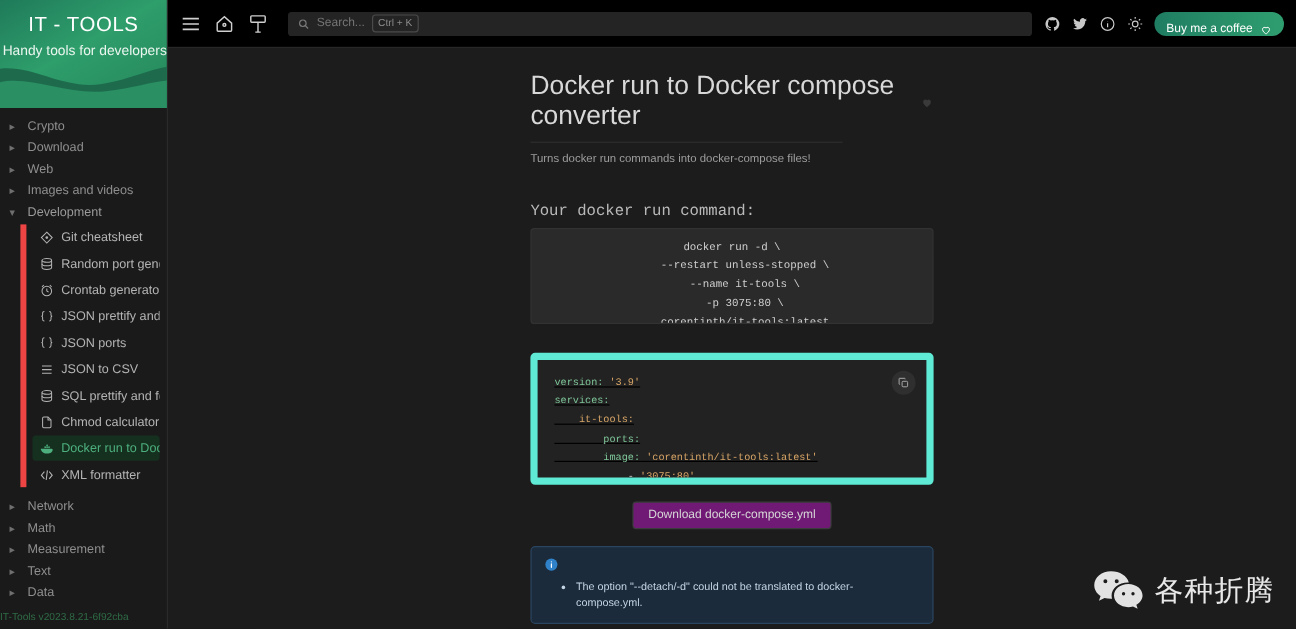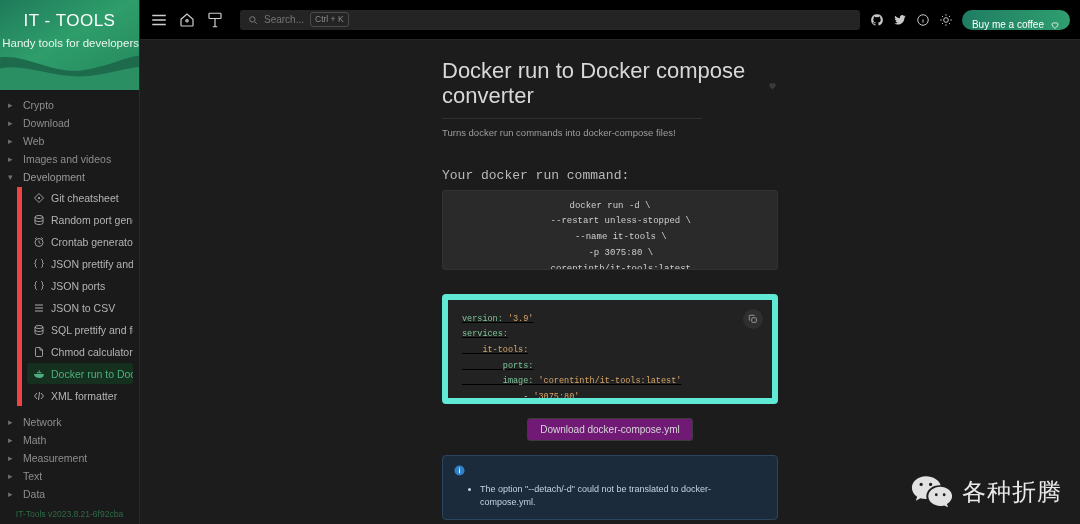--- a/index.html
+++ b/index.html
@@ -58,21 +58,21 @@
     display: flex; align-items: center; gap: 6px;
     height: 21px; margin: 1px 6px 1px 5px;
     padding-left: 6px; border-radius: 3px;
     color: #b4b4b4; font-size: 10.5px; cursor: pointer;
     white-space: nowrap; overflow: hidden;
   }
   .item.active { background: #16301f; color: #4caf7d; }
   .item .ico { width: 12px; height: 12px; flex: 0 0 12px; display: block; }
   .item .ico svg { display: block; width: 12px; height: 12px; }
   .footer-ver {
-    flex: 0 0 auto; text-align: center;
+    flex: 0 0 auto; text-align: left;
     color: #2f6b46; font-size: 8.5px;
     padding: 4px 0 5px 0;
   }
 
   
   .main { flex: 1 1 auto; display: flex; flex-direction: column; background: #1c1c1c; min-width: 0; }
   .topbar {
     height: 40px; flex: 0 0 40px;
     background: #000000; border-bottom: 1px solid #272727;
     display: flex; align-items: center; padding: 0 10px; gap: 10px;

